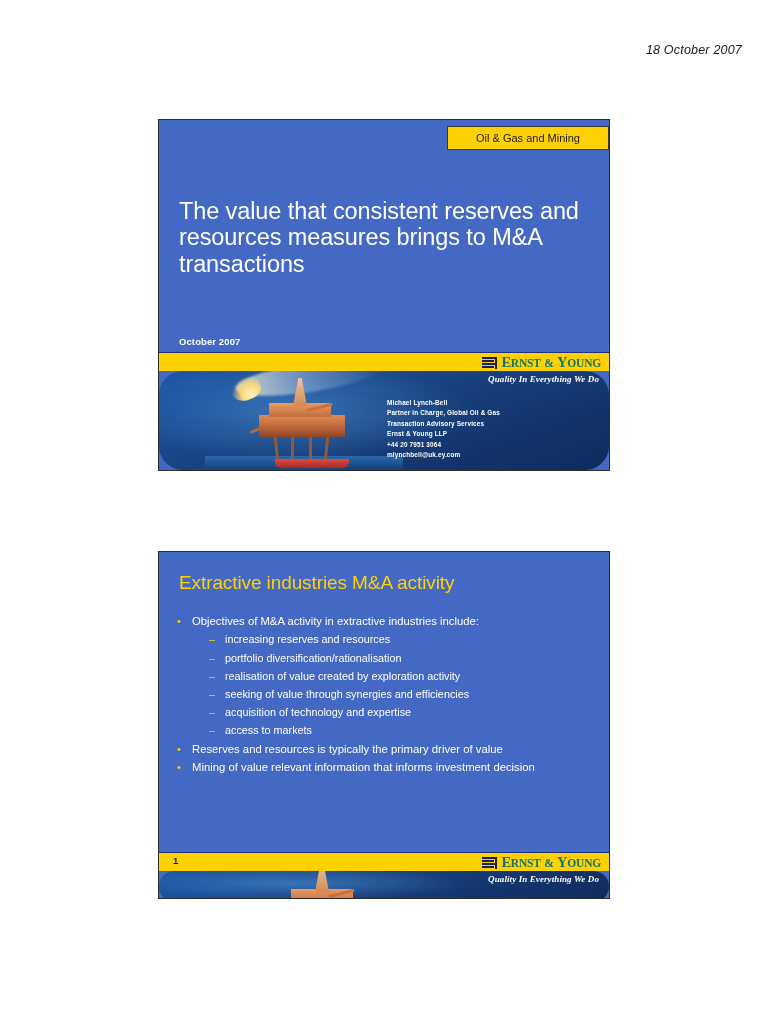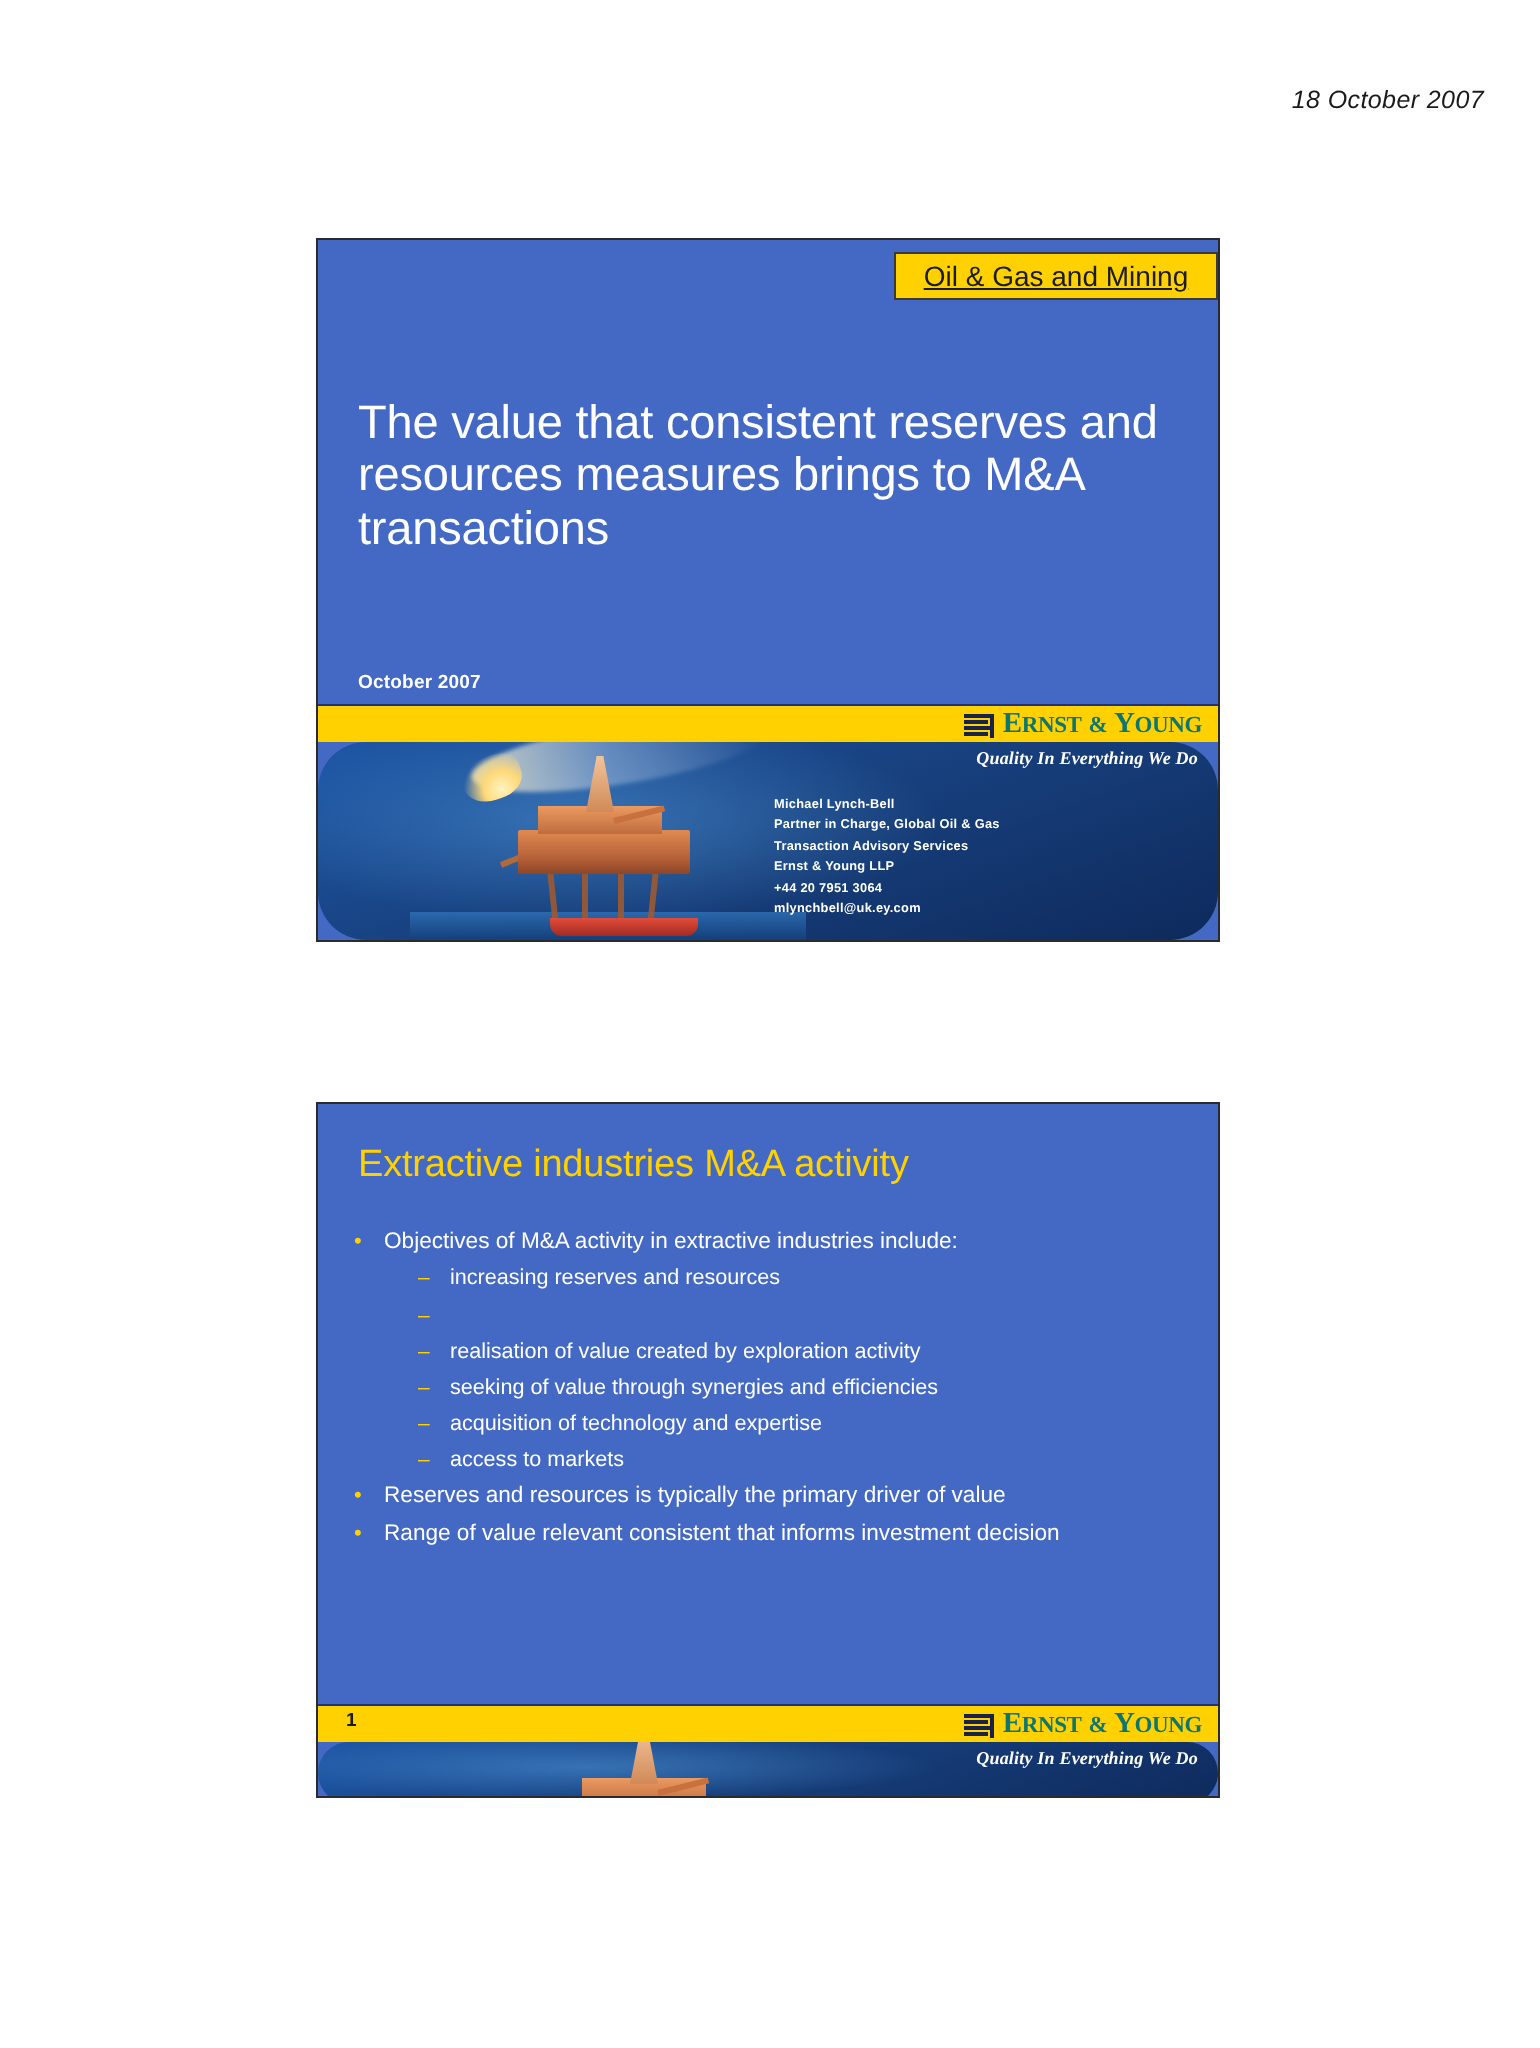--- a/index.html
+++ b/index.html
@@ -46,24 +46,23 @@
     top: 6px;
     right: 0px;
     width: 162px;
     height: 24px;
     background: #ffd100;
     border: 1px solid #3a3a3a;
     box-sizing: border-box;
     display: flex;
     align-items: center;
     justify-content: center;
-    font-size: 14px;
+    font-size: 11px;
     color: #1c1c1c;
     white-space: nowrap;
-    text-decoration: underline;
   }
 
   .title-block {
     position: absolute;
     left: 20px;
     top: 78px;
     width: 412px;
   }
   .main-title {
     font-size: 23.5px;
@@ -422,20 +421,21 @@
       <div class="b-row lvl1">
         <span class="b-mark">•</span>
         <span class="b-text">Objectives of M&amp;A activity in extractive industries include:</span>
       </div>
       <div class="b-row lvl2">
         <span class="b-mark">–</span>
         <span class="b-text">increasing reserves and resources</span>
       </div>
       <div class="b-row lvl2">
         <span class="b-mark">–</span>
+        <span class="b-text">portfolio diversification/rationalisation</span>
       </div>
       <div class="b-row lvl2">
         <span class="b-mark">–</span>
         <span class="b-text">realisation of value created by exploration activity</span>
       </div>
       <div class="b-row lvl2">
         <span class="b-mark">–</span>
         <span class="b-text">seeking of value through synergies and efficiencies</span>
       </div>
       <div class="b-row lvl2">
@@ -445,21 +445,21 @@
       <div class="b-row lvl2">
         <span class="b-mark">–</span>
         <span class="b-text">access to markets</span>
       </div>
       <div class="b-row lvl1">
         <span class="b-mark">•</span>
         <span class="b-text">Reserves and resources is typically the primary driver of value</span>
       </div>
       <div class="b-row lvl1">
         <span class="b-mark">•</span>
-        <span class="b-text">Range of value relevant consistent that informs investment decision</span>
+        <span class="b-text">Mining of value relevant information that informs investment decision</span>
       </div>
     </div>
 
   <div class="ey-bar" id="ey-bar-content">
     <div class="page-num">1</div>
     <div class="ey-logo">
       <span class="ey-mark">
         <i></i>
           <i></i>
           <i></i>

